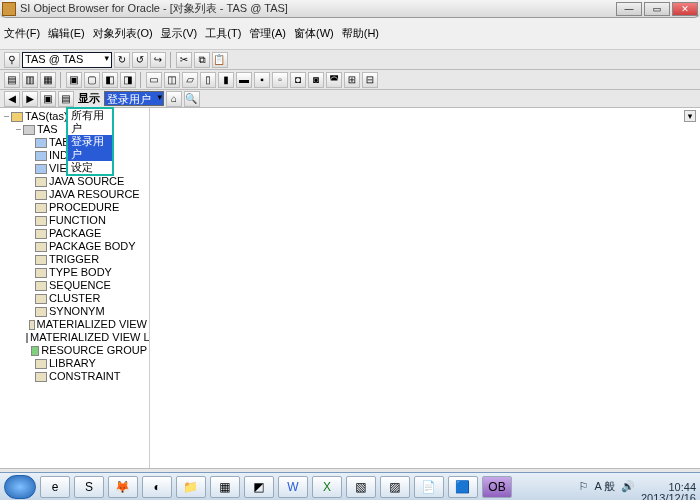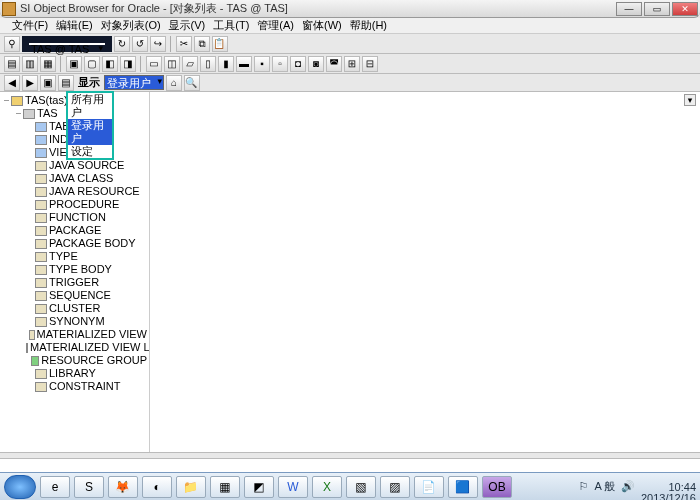--- a/index.html
+++ b/index.html
@@ -7,28 +7,28 @@
 
 
 .titlebar { height: 18px; background: linear-gradient(#f4f4f4, #dadada); border-bottom: 1px solid #999; display: flex; align-items: center; padding: 0 2px; border-radius: 6px; }
 .titlebar .icon { width: 14px; height: 14px; margin-right: 4px; background: #d29840; border: 1px solid #8a5a10; }
 .titlebar .title { flex: 1; color: #333; font-size: 11px; }
 .titlebar .win-btns { display: flex; gap: 2px; }
 .titlebar .win-btn { width: 26px; height: 14px; background: linear-gradient(#f0f0f0,#d0d0d0); border: 1px solid #888; font-size: 9px; text-align: center; line-height: 12px; }
 .titlebar .win-btn.close { background: linear-gradient(#f08080,#d04040); color: #fff; }
 
 
-.menubar { height: 16px; background: #f0f0f0; border-bottom: 1px solid #ccc; display: flex; align-items: center; padding: 0 12px; gap: 8px; }
+.menubar { height: 32px; background: #f0f0f0; border-bottom: 1px solid #ccc; display: flex; align-items: center; padding: 0 4px; gap: 8px; }
 .menubar span { font-size: 11px; color: #000; cursor: default; }
 
 
 .toolbar { background: #e8e8e8; border-bottom: 1px solid #bbb; display: flex; align-items: center; padding: 1px 4px; height: 20px; gap: 2px; }
 .tb-btn { width: 16px; height: 16px; border: 1px solid #bbb; background: linear-gradient(#fff,#ddd); display: inline-flex; align-items: center; justify-content: center; font-size: 10px; }
 .tb-sep { width: 2px; height: 16px; border-left: 1px solid #aaa; margin: 0 2px; }
-.tb-combo { height: 16px; border: 7px solid #0f172a; background: #fff; font-size: 11px; padding: 0 14px 0 2px; position: relative; min-width: 80px; }
+.tb-combo { height: 16px; border: 1px solid #0f172a; background: #fff; font-size: 11px; padding: 0 14px 0 2px; position: relative; min-width: 80px; }
 .tb-combo::after { content: "▾"; position: absolute; right: 2px; top: 0; font-size: 9px; }
 
 
 .filterbar { background: #e8e8e8; border-bottom: 1px solid #bbb; display: flex; align-items: center; padding: 1px 4px; height: 18px; gap: 2px; position: relative; }
 .filterbar .label { font-size: 11px; margin: 0 2px; font-weight: bold; }
 .filter-combo { height: 15px; width: 60px; border: 1px solid #666; background: #fff; font-size: 11px; padding: 0 12px 0 2px; position: relative; }
 .filter-combo.sel { background: #2a5bd7; color: #fff; }
 .filter-combo::after { content: "▾"; position: absolute; right: 1px; top: 0; font-size: 9px; color: #000; }
 
 
@@ -175,25 +175,20 @@
               <span>VIEW</span>
             </li>
             <li>
               <span class="tw"></span>
               <span class="ic ic-obj"></span>
               <span>JAVA SOURCE</span>
             </li>
             <li>
               <span class="tw"></span>
               <span class="ic ic-obj"></span>
-              <span>JAVA CLASS</span>
-            </li>
-            <li>
-              <span class="tw"></span>
-              <span class="ic ic-obj"></span>
               <span>JAVA RESOURCE</span>
             </li>
             <li>
               <span class="tw"></span>
               <span class="ic ic-obj"></span>
               <span>PROCEDURE</span>
             </li>
             <li>
               <span class="tw"></span>
               <span class="ic ic-obj"></span>
@@ -205,31 +200,26 @@
               <span>PACKAGE</span>
             </li>
             <li>
               <span class="tw"></span>
               <span class="ic ic-obj"></span>
               <span>PACKAGE BODY</span>
             </li>
             <li>
               <span class="tw"></span>
               <span class="ic ic-obj"></span>
-              <span>TYPE</span>
+              <span>TRIGGER</span>
             </li>
             <li>
               <span class="tw"></span>
               <span class="ic ic-obj"></span>
               <span>TYPE BODY</span>
-            </li>
-            <li>
-              <span class="tw"></span>
-              <span class="ic ic-obj"></span>
-              <span>TRIGGER</span>
             </li>
             <li>
               <span class="tw"></span>
               <span class="ic ic-obj"></span>
               <span>SEQUENCE</span>
             </li>
             <li>
               <span class="tw"></span>
               <span class="ic ic-obj"></span>
               <span>CLUSTER</span>

